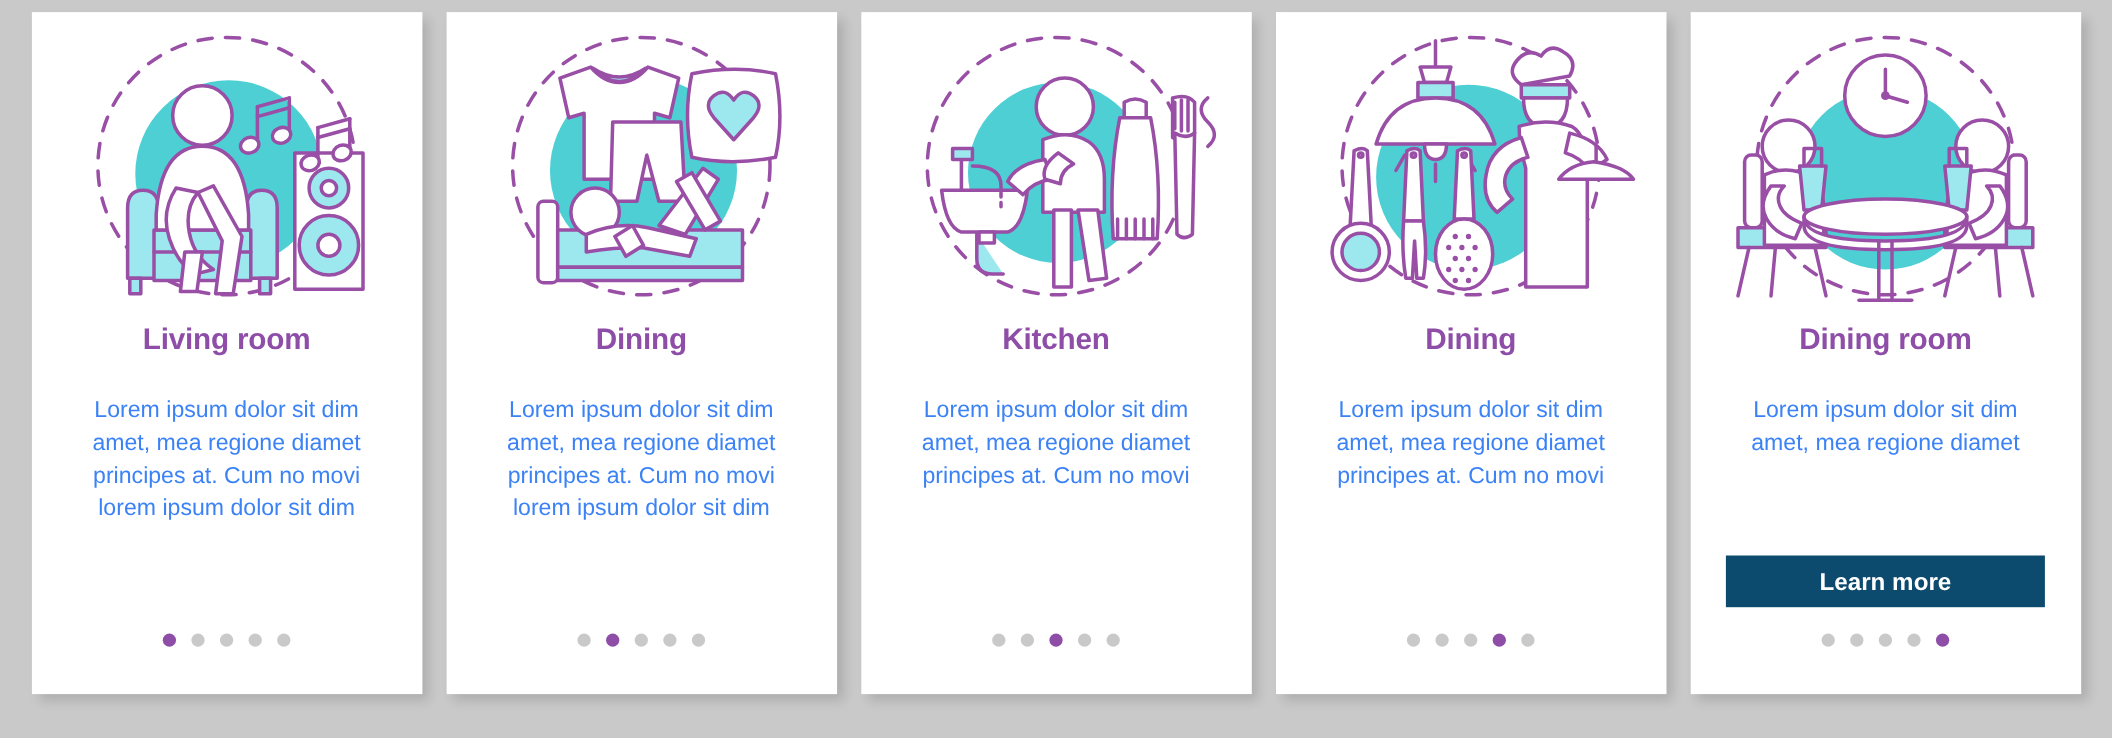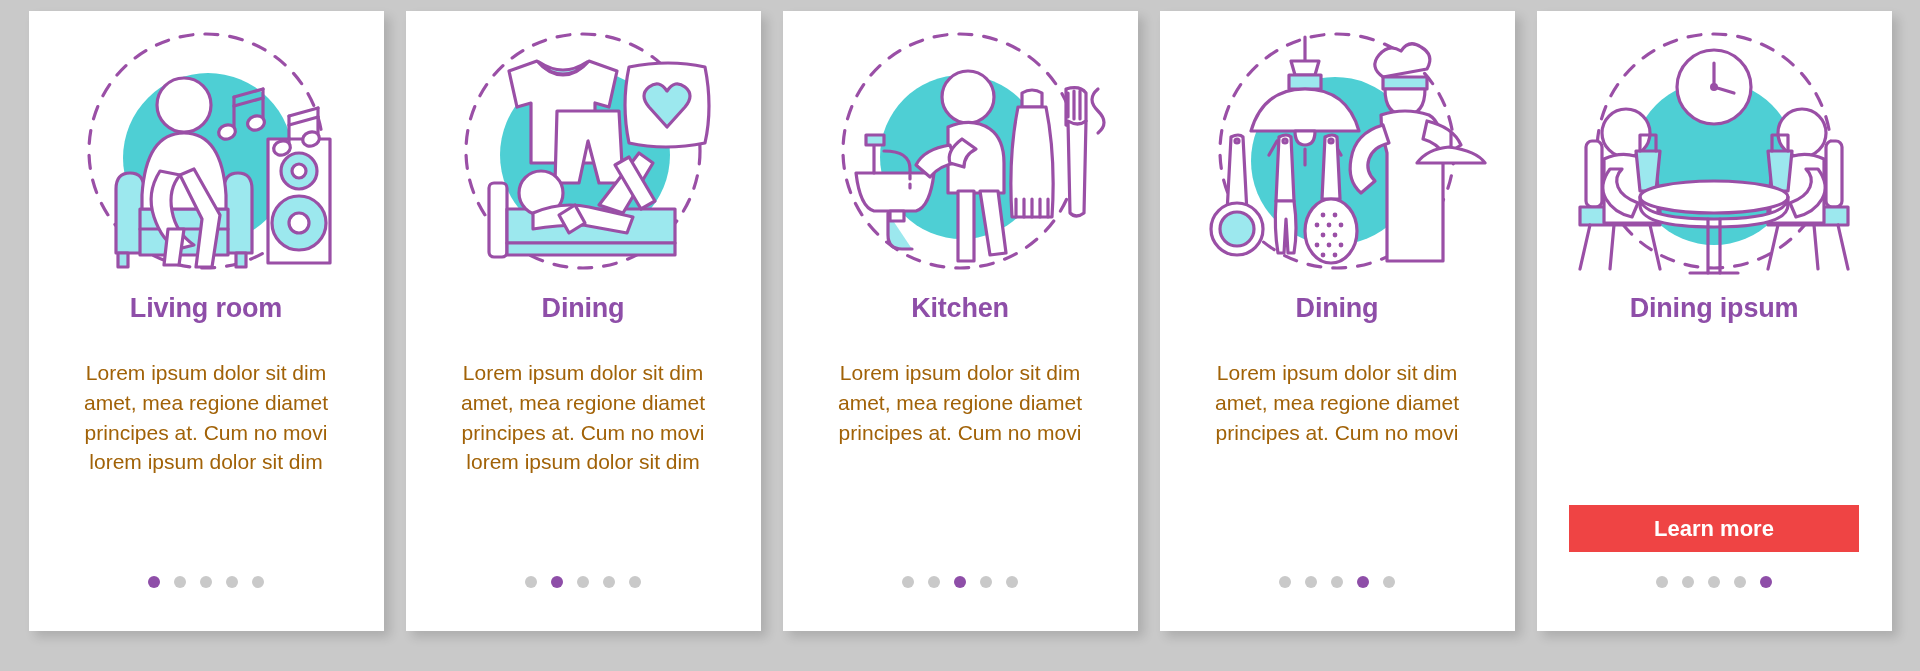--- a/index.html
+++ b/index.html
@@ -59,30 +59,30 @@
     text-align: center;
     line-height: 1;
   }
 
   .card-body {
     margin-top: 36px;
     width: 262px;
     text-align: center;
     font-size: 21px;
     line-height: 1.42;
-    color: #a16207;
+    color: #3b82f6;
     font-weight: 400;
   }
 
   .spacer { flex: 1 1 auto; }
 
   .learn-btn {
     width: 290px;
     height: 47px;
-    background: #ef4444;
+    background: #0c4a6e;
     color: #ffffff;
     font-size: 22px;
     font-weight: bold;
     display: flex;
     align-items: center;
     justify-content: center;
     border: none;
     cursor: pointer;
     font-family: "Liberation Sans", sans-serif;
     margin-bottom: 24px;
@@ -366,21 +366,22 @@
         <path class="stw" d="M254 146 q12 16 4 30 q-8 14-26 18 l-6-14 q16-6 20-16 q4-10-4-18 Z"></path>
         <path class="stc" d="M228 128 L204 128 L208 168 L224 168 Z"></path>
         <path class="st" d="M224 112 L224 128 M208 112 L208 128 M208 112 L224 112"></path>
 
         <ellipse class="stw" cx="150" cy="174" rx="74" ry="16"></ellipse>
         <path class="stw" d="M76 174 q0 22 74 22 q74 0 74-22 L224 182 q0 22-74 22 q-74 0-74-22 Z"></path>
         <path class="st" d="M144 196 L144 250 M156 196 L156 250"></path>
         <path class="stc" d="M126 250 L174 250"></path>
       </svg>
     </div>
-    <div class="card-title">Dining ipsum</div>
+    <div class="card-title">Dining room</div>
+    <div class="card-body">Lorem ipsum dolor sit dim amet, mea regione diamet</div>
     <div class="spacer"></div>
     <button class="learn-btn">Learn more</button>
     <div class="dots">
       <span class="dot"></span>
       <span class="dot"></span>
       <span class="dot"></span>
       <span class="dot"></span>
       <span class="dot active"></span>
     </div>
   </div>

